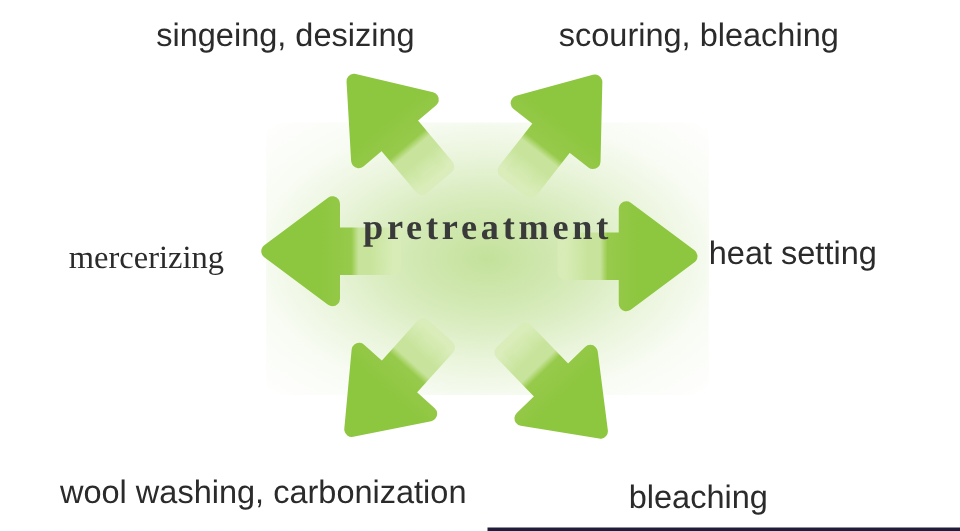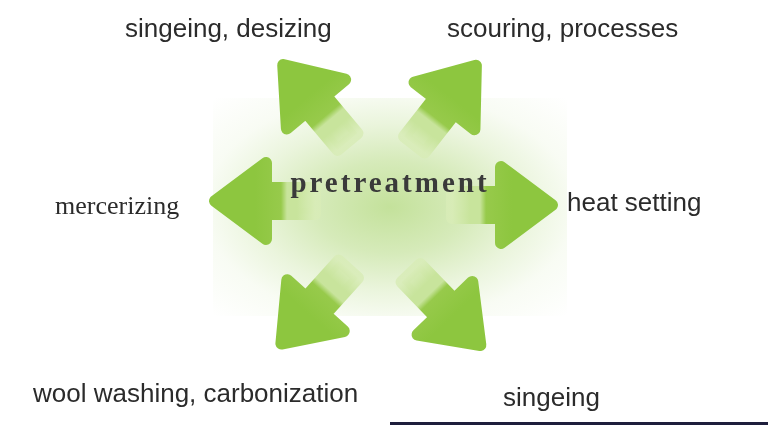--- a/index.html
+++ b/index.html
@@ -24,21 +24,21 @@
 
   .label {
     position:absolute; white-space:nowrap;
     font-size:26px; line-height:1.1;
     color:var(--label-text,#2b2b2b);
   }
   #lbl-singeing   { left:125px; top:14px;text-align:center;  }
   #lbl-scouring   { left:447px; top:14px;  }
   #lbl-mercerizing{ left:55px;  top:192px;font-family:Liberation Serif, serif; }
   #lbl-heat       { left:567px; top:188px;text-align:center; }
-  #lbl-wool       { left:33px;  top:379px; }
+  #lbl-wool       { left:48px;  top:379px; }
   #lbl-degumming  { left:503px; top:383px; }
 
   .center-title {
     position:absolute; left:248px; top:165px; width:284px;
     text-align:center;
     font-family:"Liberation Serif", serif;
     font-size:29px; line-height:34px; letter-spacing:3px;
     color:var(--center-text,#3a3a3a);
   }
   .center-title .line { display:block;font-weight:bold; }
@@ -86,20 +86,20 @@
     <g>
       <use href="#arrowShape" transform="translate(406,268) rotate(46)"></use>
     </g>
   </svg>
 
   <div class="center-title">
     <span class="line">pretreatment</span>
   </div>
 
   <div class="label" id="lbl-singeing">singeing, desizing</div>
-  <div class="label" id="lbl-scouring">scouring, processes</div>
+  <div class="label" id="lbl-scouring">scouring, bleaching</div>
   <div class="label" id="lbl-mercerizing">mercerizing</div>
   <div class="label" id="lbl-heat">heat setting</div>
   <div class="label" id="lbl-wool">wool washing, carbonization</div>
-  <div class="label" id="lbl-degumming">singeing</div>
+  <div class="label" id="lbl-degumming">bleaching</div>
 
   <div class="bottom-line"></div>
 </div>
 
 </body></html>

